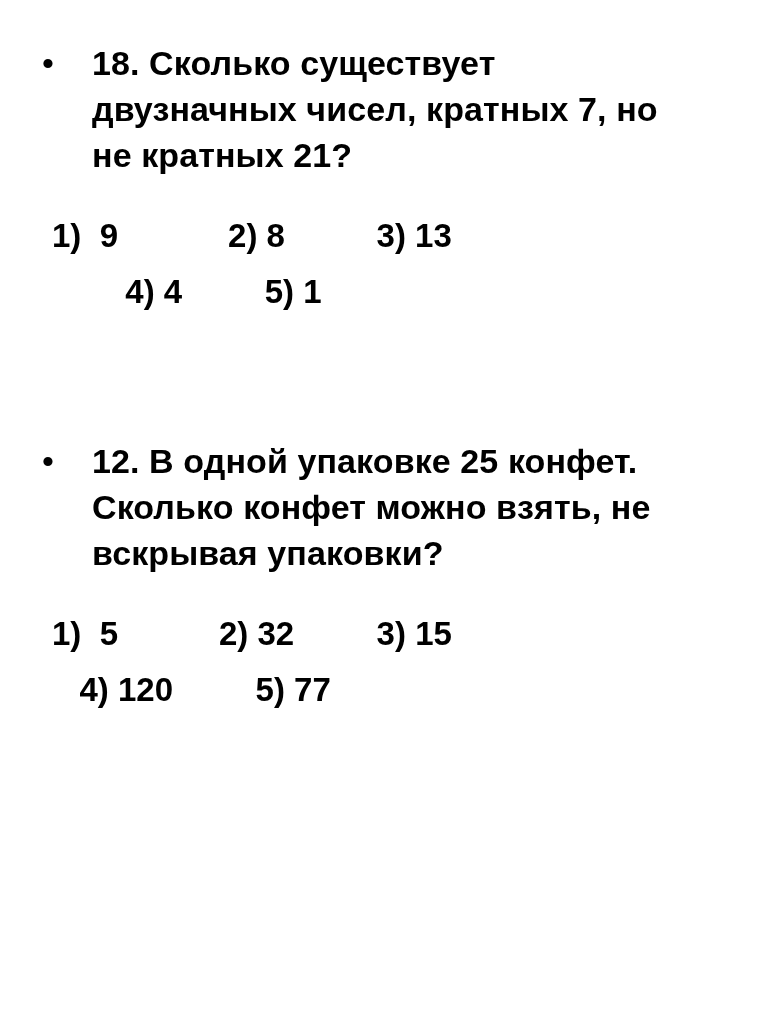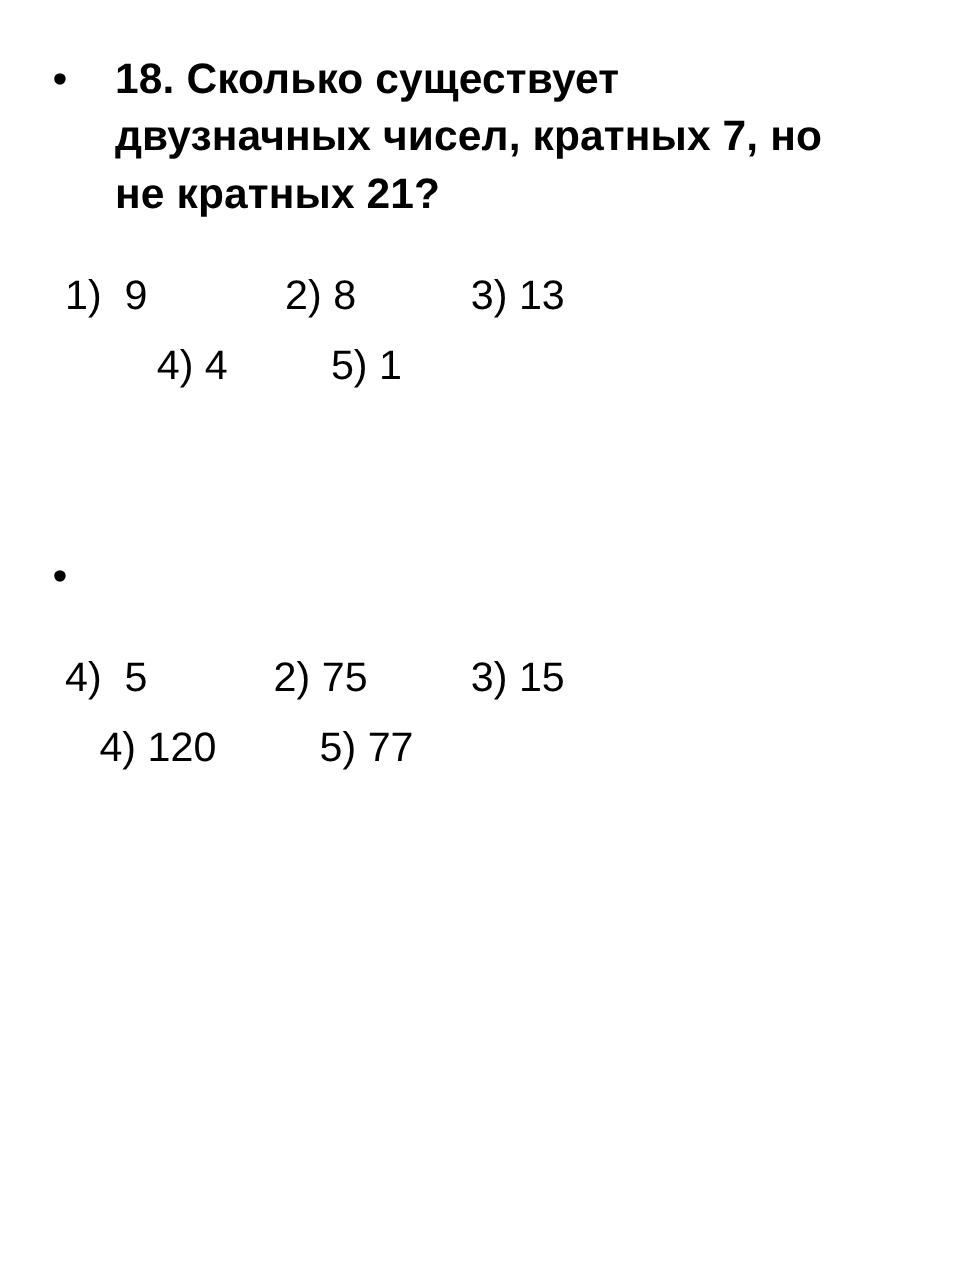--- a/index.html
+++ b/index.html
@@ -42,21 +42,21 @@
     font-size: 34px;
     line-height: 46px;
     font-weight: bold;
     letter-spacing: 0.1px;
     max-width: 600px;
   }
   .answers {
     margin-top: 30px;
     font-size: 33px;
     line-height: 56px;
-    font-weight: normal;
+    font-weight: bold;
   }
   .answer-line {
     white-space: pre;
     padding-left: 22px;
   }
   .answer-line.second {
     padding-left: 22px;
   }
   .gap-1 { height: 118px; }
 </style>
@@ -74,20 +74,21 @@
       <div class="answer-line">1)  9            2) 8          3) 13</div>
       <div class="answer-line second">        4) 4         5) 1</div>
     </div>
   </div>
 
   <div class="gap-1"></div>
 
   <div class="question-block">
     <div class="q-bullet-row">
       <div class="bullet">•</div>
+      <div class="q-text">12. В одной упаковке 25 конфет. Сколько конфет можно взять, не вскрывая упаковки?</div>
     </div>
     <div class="answers">
-      <div class="answer-line">4)  5           2) 75         3) 15</div>
+      <div class="answer-line">1)  5           2) 32         3) 15</div>
       <div class="answer-line second">   4) 120         5) 77</div>
     </div>
   </div>
 
 </div>
 
 </body></html>

